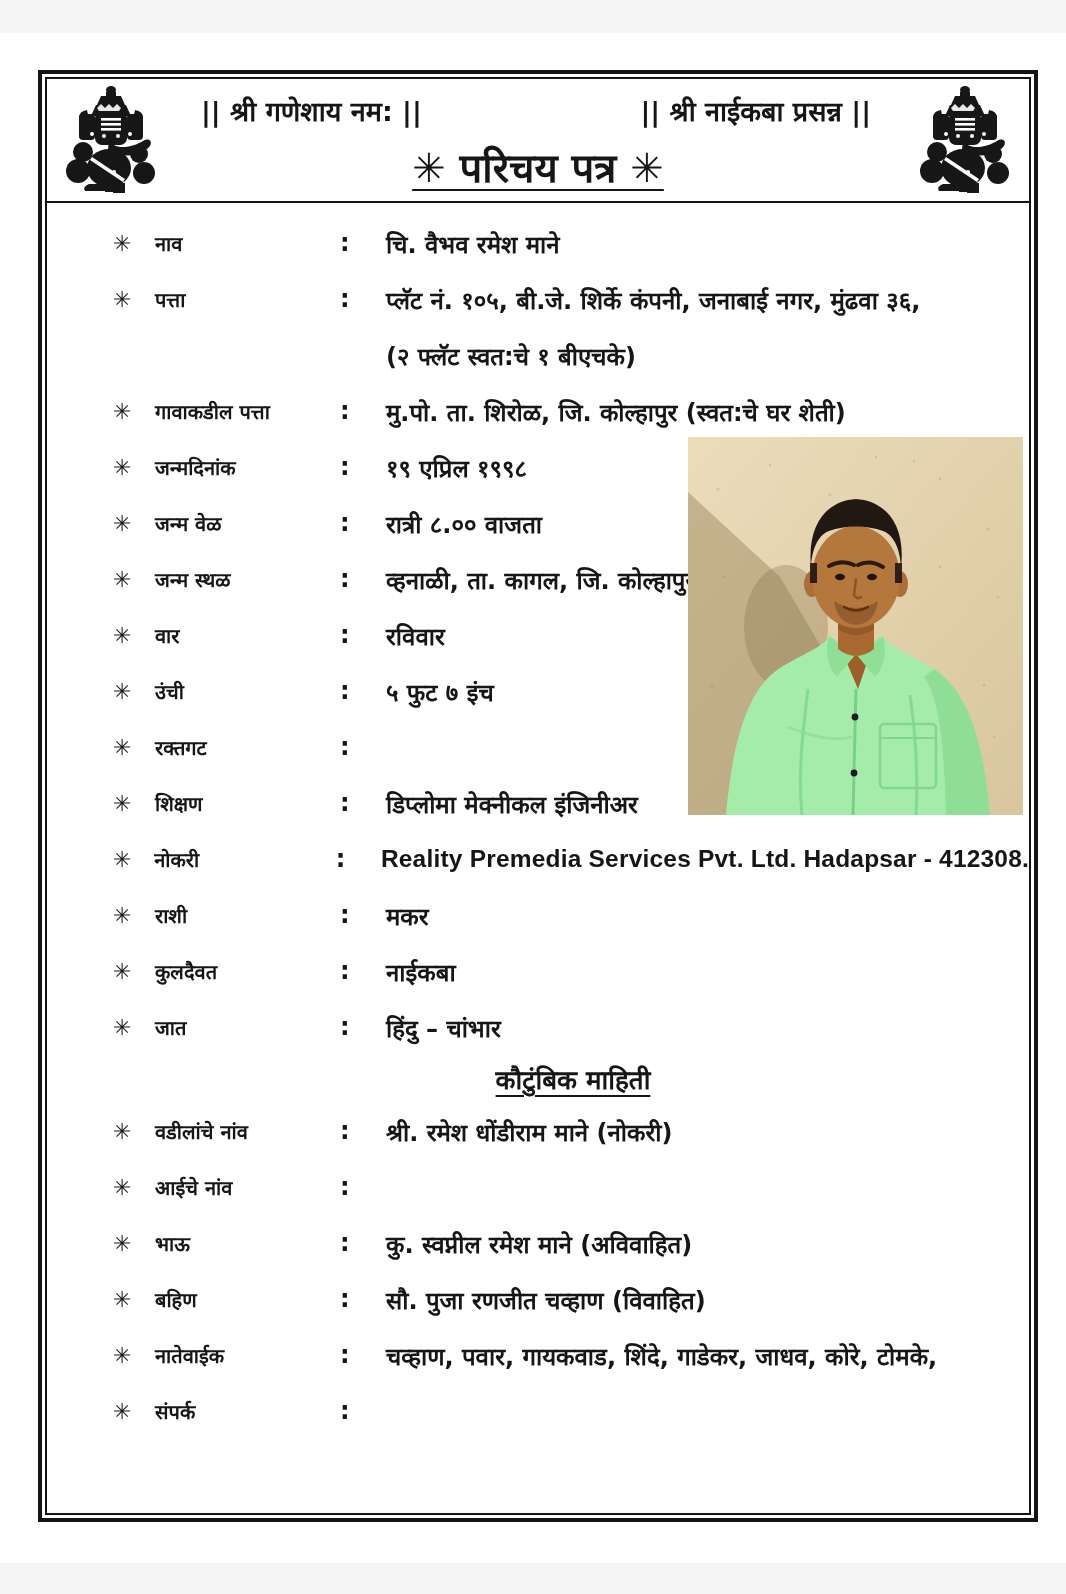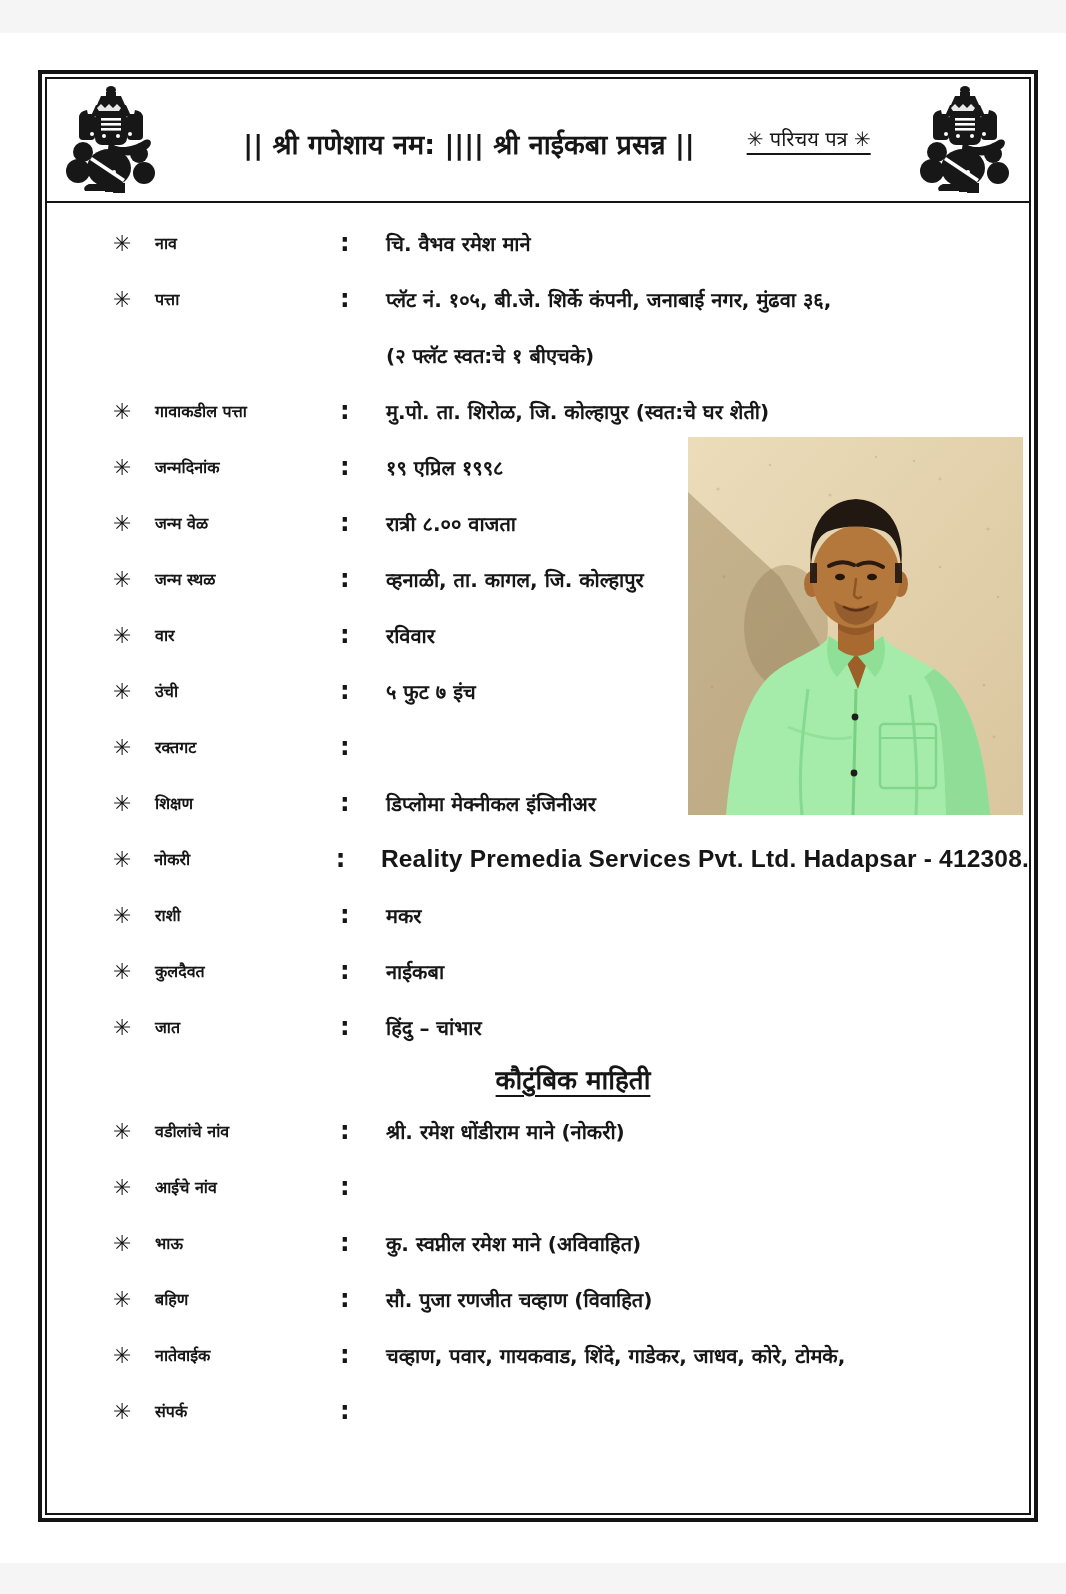--- a/index.html
+++ b/index.html
@@ -10,32 +10,32 @@
   #strip-bottom { top:1563px; height:31px; }
 
   .frame { position:absolute; left:38px; top:70px; width:1000px; height:1452px;
            border:4px solid #141414; padding:3px; background:#ffffff; }
   .frame-inner { width:100%; height:100%; border:2px solid #141414; position:relative; overflow:hidden; }
 
   .header { height:124px; border-bottom:2px solid #141414; display:flex; align-items:center; }
   .ganesh { width:104px; height:112px; flex:0 0 auto; }
   .ganesh.left { margin-left:12px; }
   .ganesh.right { margin-right:12px; }
-  .header-center { flex:1 1 auto; display:flex; flex-direction:row; justify-content:center; gap:10px; padding-top:6px; }
+  .header-center { flex:1 1 auto; display:flex; flex-direction:column; justify-content:space-between; gap:10px; padding-top:6px; }
   .invocation-line { display:flex; justify-content:space-between; padding:0 42px 0 38px; }
   .invocation { font-size:27px; font-weight:700; white-space:nowrap; }
-  .doc-title { text-align:center; font-size:20px; font-weight:400;
+  .doc-title { text-align:center; font-size:40px; font-weight:700;
                text-decoration:underline; text-decoration-thickness:2px; text-underline-offset:7px; }
 
   .rows { padding-top:12px; }
   .row { height:56px; display:flex; align-items:center; padding-left:66px; }
   .row .marker { width:42px; font-size:22px; font-weight:700; }
-  .row .label  { width:185px; font-size:16px; font-weight:700; white-space:nowrap; }
+  .row .label  { width:185px; font-size:20px; font-weight:700; white-space:nowrap; }
   .row .colon  { width:46px; font-size:24px; font-weight:700; }
-  .row .value  { flex:1; font-size:20px; font-weight:700; white-space:nowrap; }
+  .row .value  { flex:1; font-size:24px; font-weight:700; white-space:nowrap; }
   .row .value.latin { font-family:"Liberation Sans","DejaVu Sans",sans-serif; font-size:24.5px; letter-spacing:0.2px; }
 
   .section-title-wrap { height:48px; display:flex; align-items:center; justify-content:center; padding-left:70px; }
   .section-title { font-size:26px; font-weight:700;
                    text-decoration:underline; text-decoration-thickness:2px; text-underline-offset:6px; }
 
   .photo { position:absolute; left:641px; top:358px; width:335px; height:378px; }
   .photo svg { display:block; width:100%; height:100%; }
 </style>
 </head>

